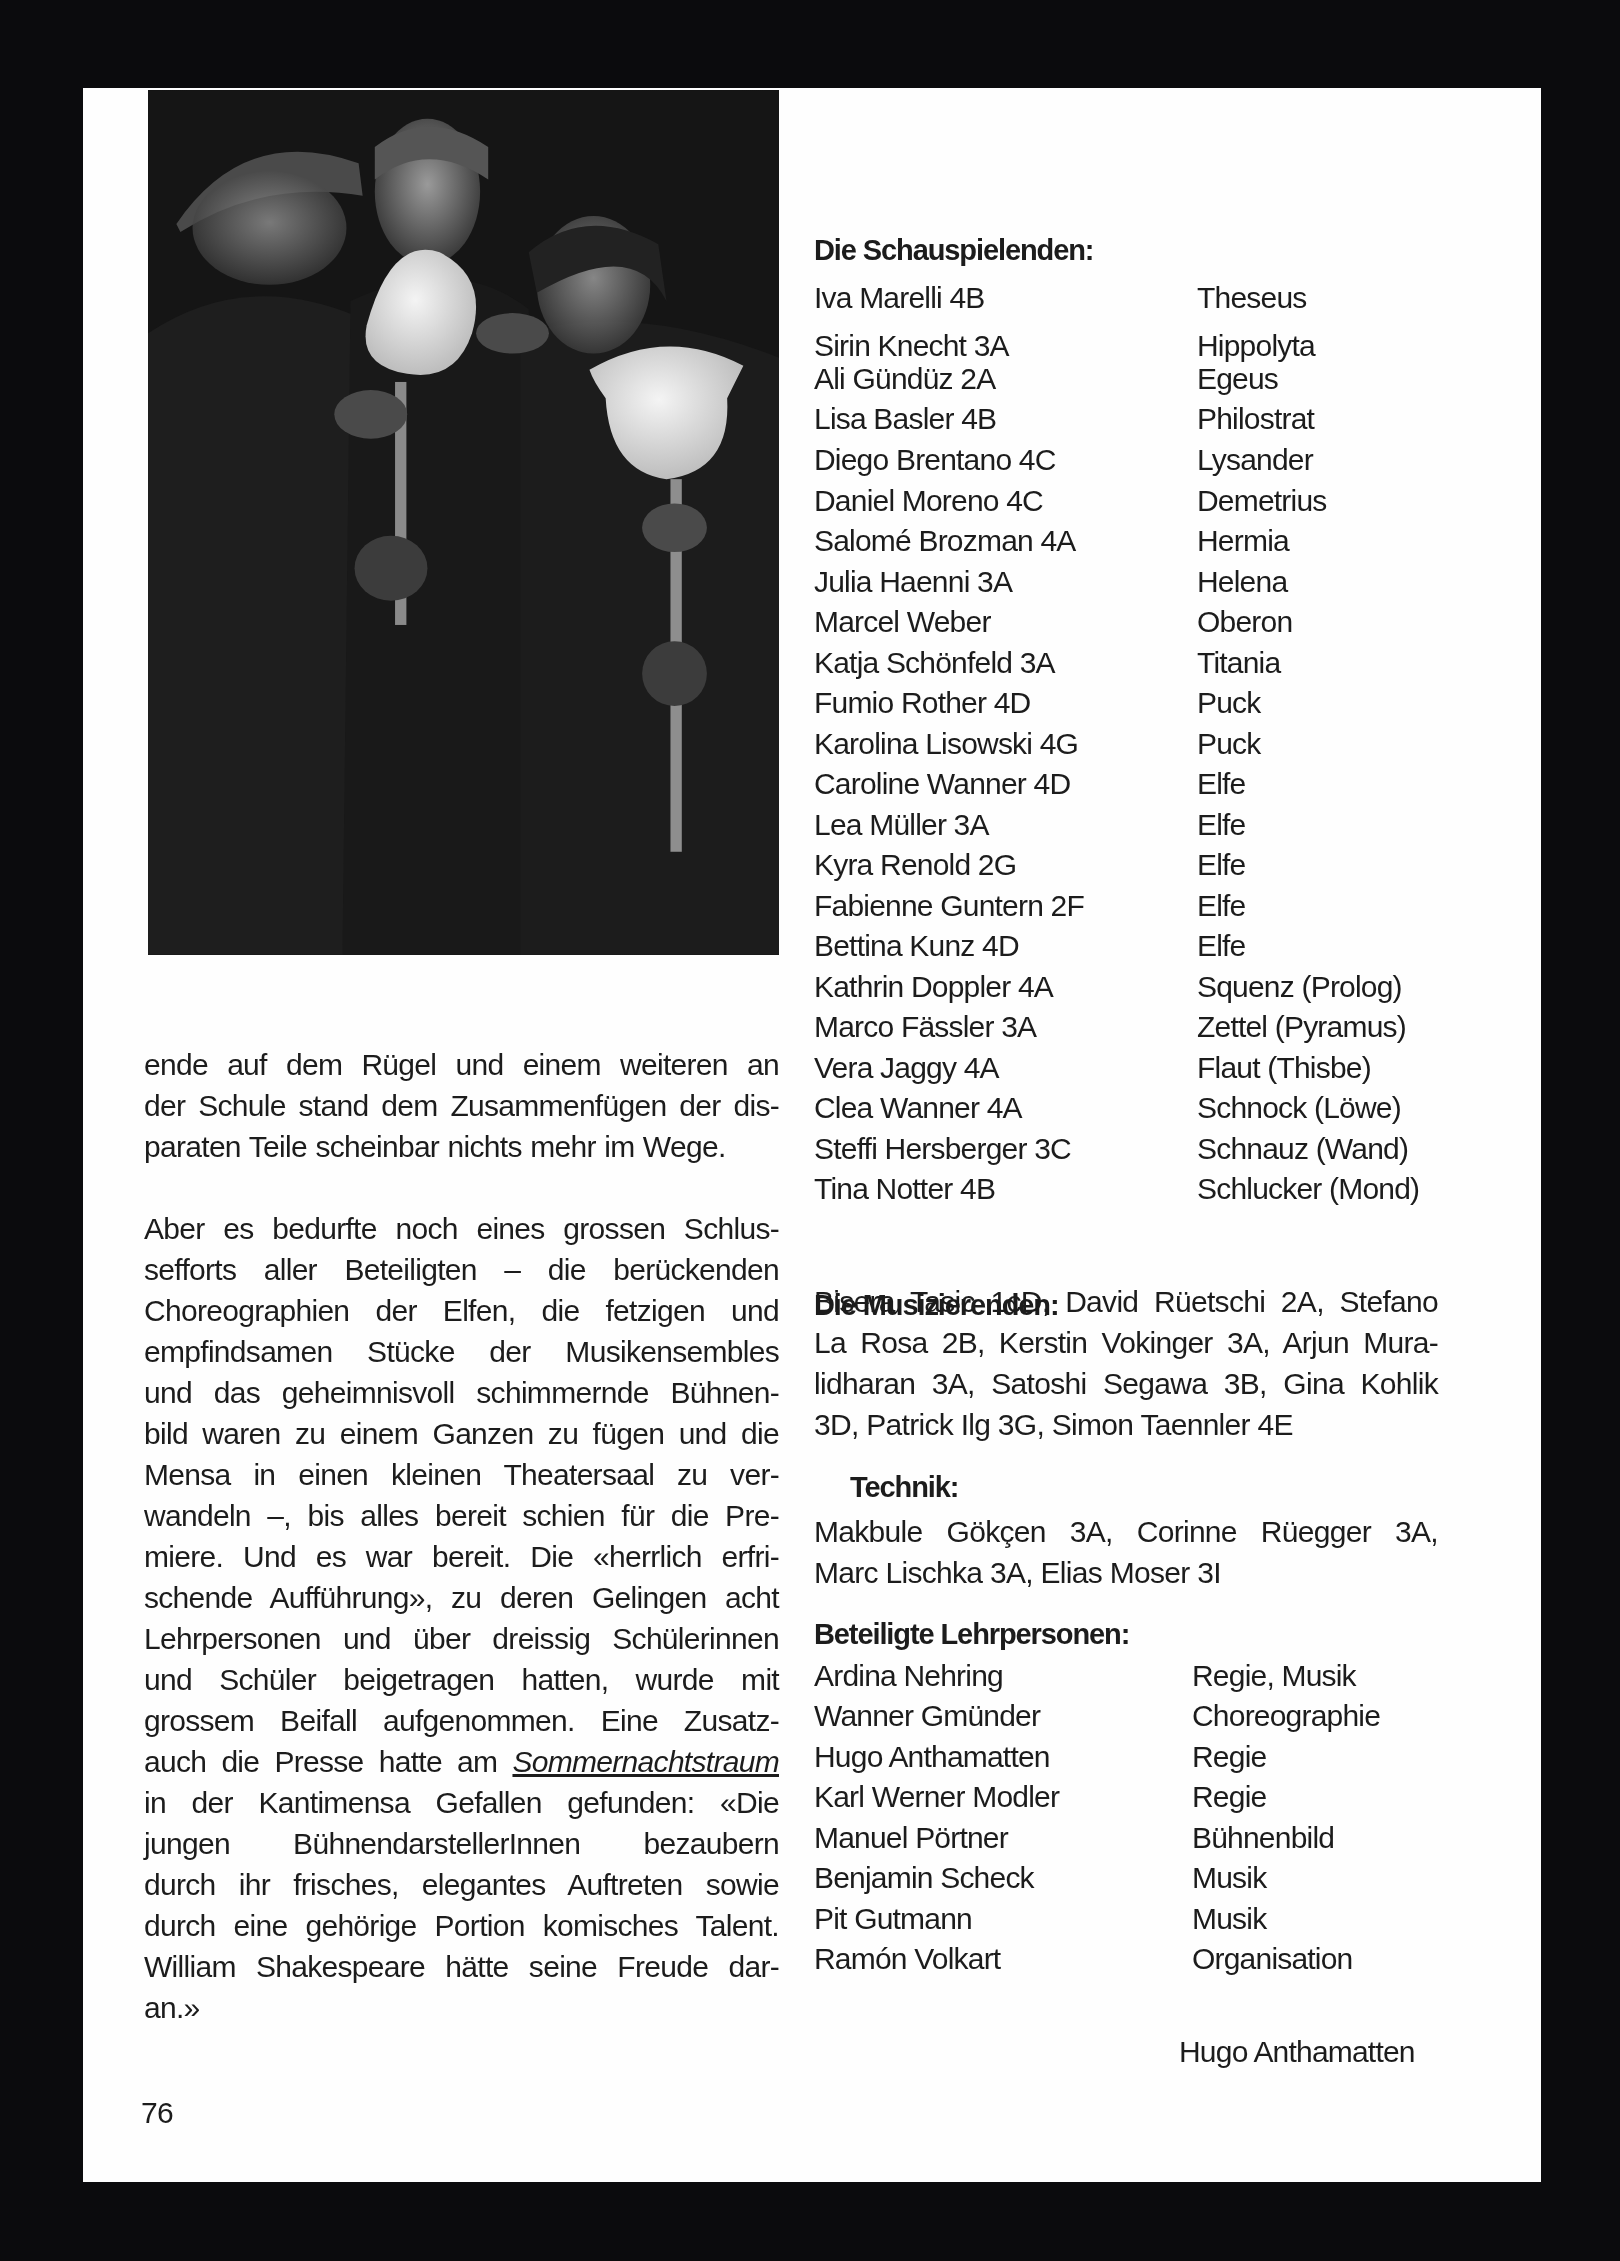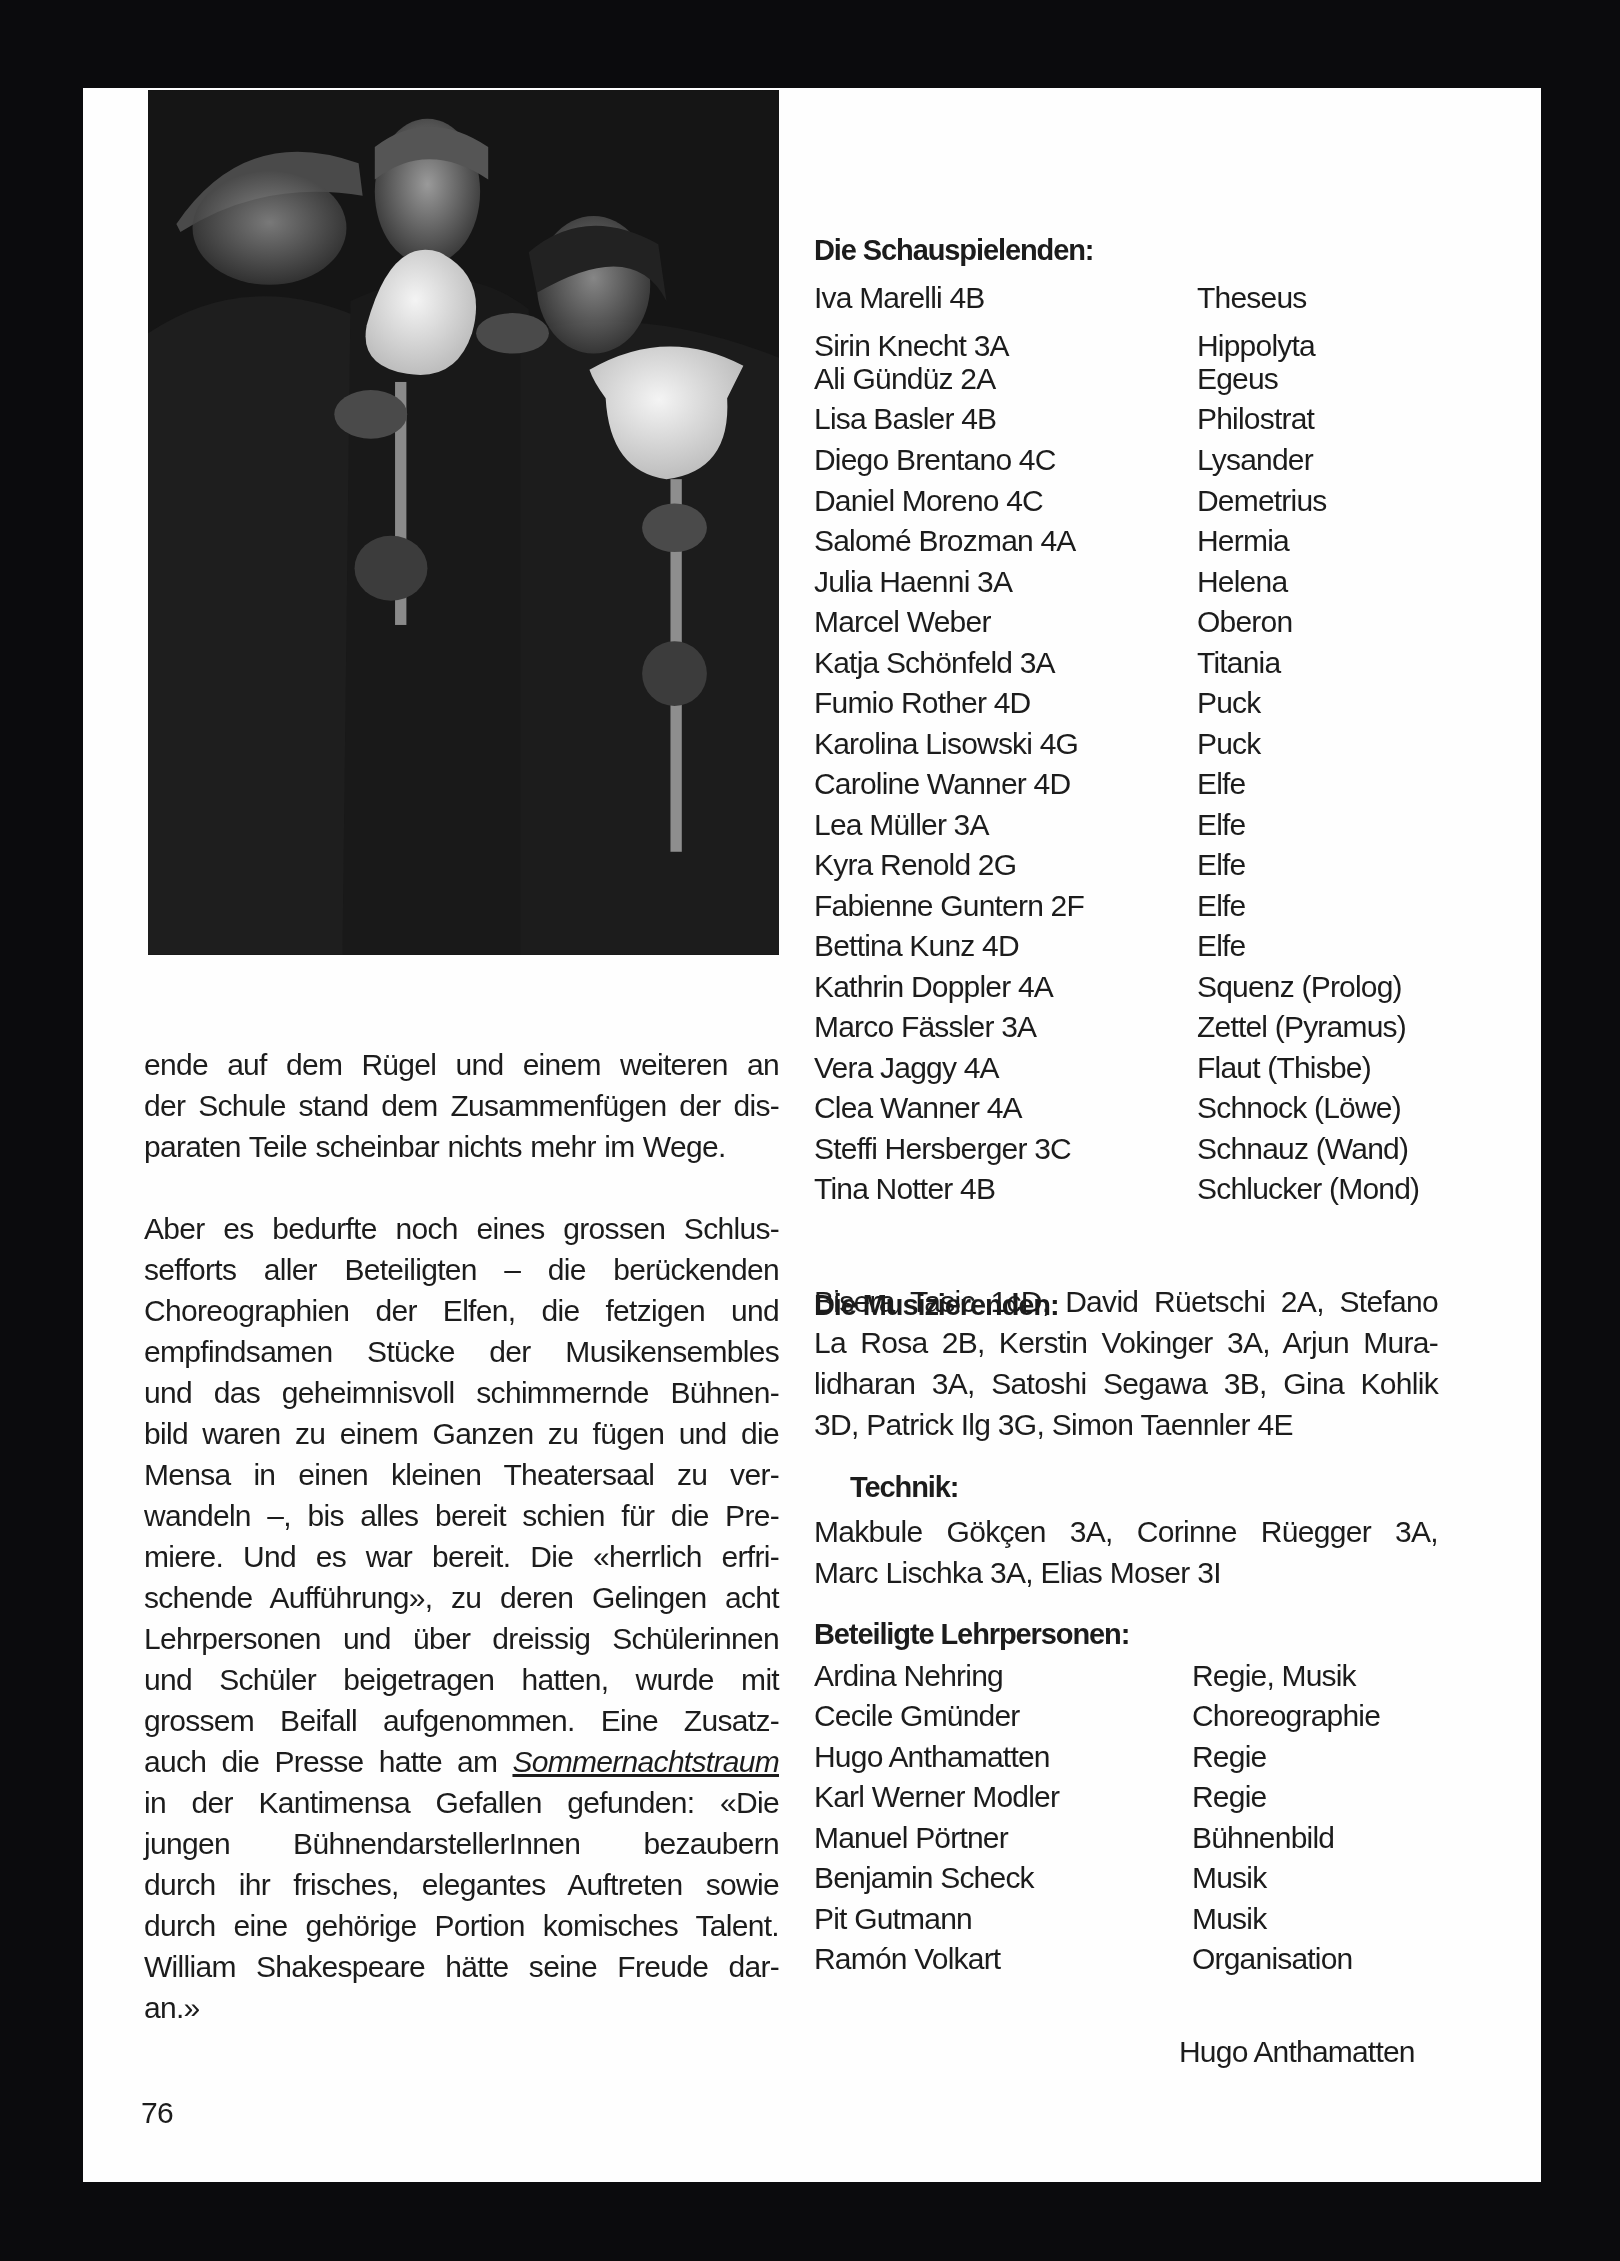--- a/index.html
+++ b/index.html
@@ -281,21 +281,21 @@
       <span class="line last">Marc Lischka 3A, Elias Moser 3I</span>
     </div>
 
     <div class="sec-title" style="top:1530px;">Beteiligte Lehrpersonen:</div>
     <div id="teachers-list">
       <div class="row teacher" style="top:1571px">
           <span class="name">Ardina Nehring</span>
           <span class="role">Regie, Musik</span>
         </div>
       <div class="row teacher" style="top:1611px">
-          <span class="name">Cecile Gmünder</span>
+          <span class="name">Wanner Gmünder</span>
           <span class="role">Choreographie</span>
         </div>
       <div class="row teacher" style="top:1652px">
           <span class="name">Hugo Anthamatten</span>
           <span class="role">Regie</span>
         </div>
       <div class="row teacher" style="top:1692px">
           <span class="name">Karl Werner Modler</span>
           <span class="role">Regie</span>
         </div>

